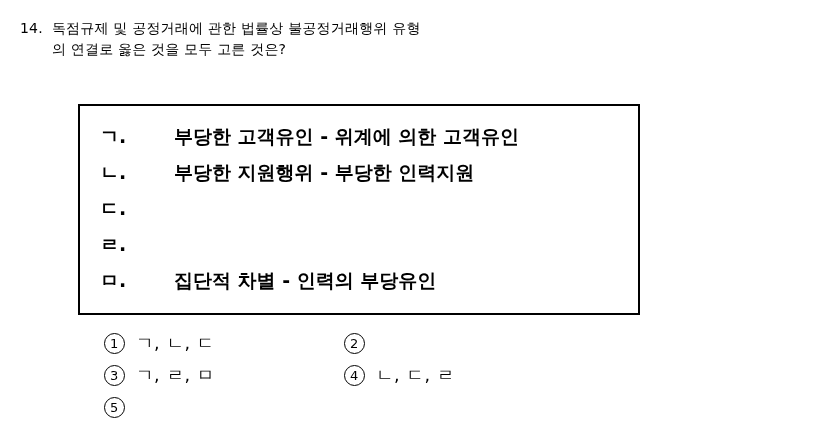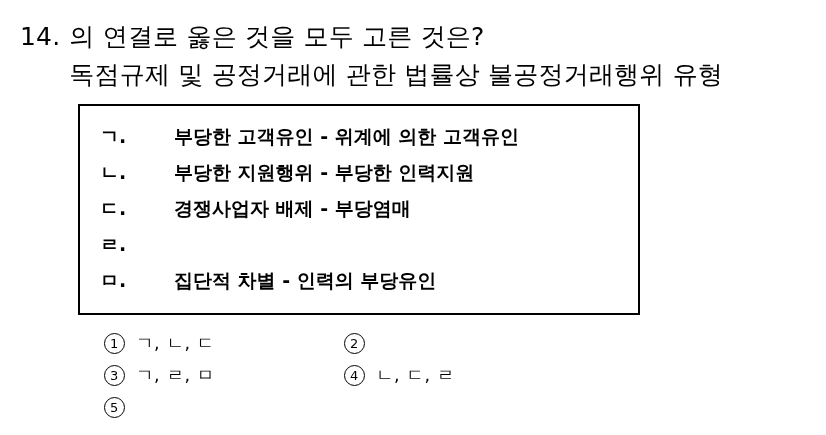--- a/index.html
+++ b/index.html
@@ -19,21 +19,21 @@
     width: 826px;
     height: 435px;
     box-sizing: border-box;
     padding: 18px 20px 0 20px;
   }
 
   
   .stem {
     display: flex;
     align-items: flex-start;
-    font-size: 25px;
+    font-size: 14px;
     line-height: 1.52;
     letter-spacing: 0.2px;
   }
   .stem-number {
     flex: 0 0 auto;
     padding-right: 9px;
     white-space: nowrap;
   }
   .stem-text {
     flex: 1 1 auto;
@@ -109,37 +109,36 @@
   }
 </style>
 </head>
 <body>
 
 <div class="page">
 
   <div class="stem">
     <span class="stem-number">14.</span>
     <span class="stem-text">
+      <span class="stem-line">독점규제 및 공정거래에 관한 법률상 불공정거래행위 유형</span>
       <span class="stem-line">의 연결로 옳은 것을 모두 고른 것은?</span>
-      <span class="stem-line">독점규제 및 공정거래에 관한 법률상 불공정거래행위 유형</span>
     </span>
   </div>
 
   <div class="box">
     <div class="box-item">
       <span class="marker">ㄱ.</span>
       <span class="text">부당한 고객유인 - 위계에 의한 고객유인</span>
     </div>
     <div class="box-item">
       <span class="marker">ㄴ.</span>
       <span class="text">부당한 지원행위 - 부당한 인력지원</span>
     </div>
     <div class="box-item">
       <span class="marker">ㄷ.</span>
-      <span class="text">경쟁사업자 배제 - 부당염매</span>
     </div>
     <div class="box-item">
       <span class="marker">ㄹ.</span>
     </div>
     <div class="box-item">
       <span class="marker">ㅁ.</span>
       <span class="text">집단적 차별 - 인력의 부당유인</span>
     </div>
   </div>
 

